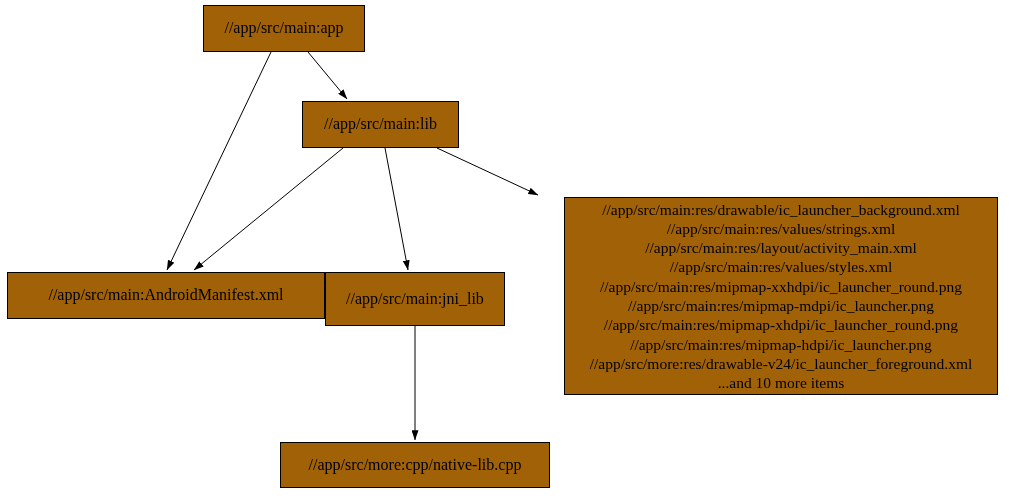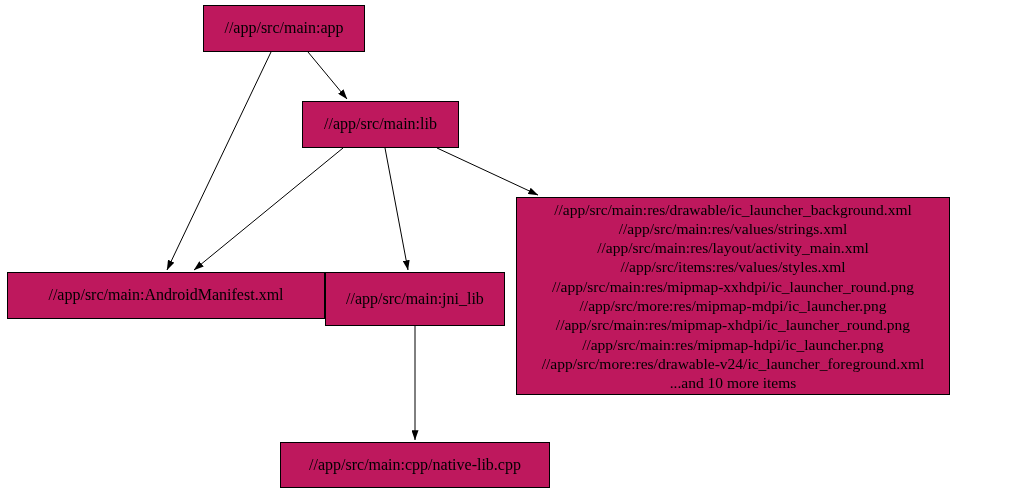--- a/index.html
+++ b/index.html
@@ -20,40 +20,40 @@
     position: absolute;
     left: 0;
     top: 0;
     width: 1018px;
     height: 496px;
   }
   .node {
     position: absolute;
     box-sizing: border-box;
     border: 1px solid #000000;
-    background: #be185d;
+    background: #a16207;
     display: flex;
     align-items: center;
     justify-content: center;
     text-align: right;
     font-size: 16px;
     line-height: 1.15;
     white-space: nowrap;
   }
   .node.multi {
     flex-direction: column;
     font-size: 15.5px;
     line-height: 19.3px;
     justify-content: center;
   }
   .node-app      { left: 203px; top: 5px;   width: 162px; height: 47px; }
   .node-lib      { left: 302px; top: 101px; width: 157px; height: 47px; }
   .node-manifest { left: 7px;   top: 272px; width: 318px; height: 47px; }
   .node-jni-lib  { left: 325px; top: 272px; width: 180px; height: 54px; }
-  .node-res      { left: 516px; top: 197px; width: 434px; height: 198px; }
+  .node-res      { left: 564px; top: 197px; width: 434px; height: 198px; }
   .node-native   { left: 280px; top: 442px; width: 270px; height: 46px; }
 </style>
 </head>
 <body>
 
 <div class="canvas">
 
   <svg class="edges-layer" width="1018" height="496" viewBox="0 0 1018 496">
     <defs>
       <marker id="arrow" viewBox="0 0 10 7" refX="9.7" refY="3.5" markerWidth="10" markerHeight="7" orient="auto">
@@ -81,26 +81,26 @@
   </div>
 
   <div class="node node-jni-lib">
     <span>//app/src/main:jni_lib</span>
   </div>
 
   <div class="node multi node-res">
     <div>//app/src/main:res/drawable/ic_launcher_background.xml</div>
     <div>//app/src/main:res/values/strings.xml</div>
     <div>//app/src/main:res/layout/activity_main.xml</div>
-    <div>//app/src/items:res/values/styles.xml</div>
+    <div>//app/src/main:res/values/styles.xml</div>
     <div>//app/src/main:res/mipmap-xxhdpi/ic_launcher_round.png</div>
-    <div>//app/src/more:res/mipmap-mdpi/ic_launcher.png</div>
+    <div>//app/src/main:res/mipmap-mdpi/ic_launcher.png</div>
     <div>//app/src/main:res/mipmap-xhdpi/ic_launcher_round.png</div>
     <div>//app/src/main:res/mipmap-hdpi/ic_launcher.png</div>
     <div>//app/src/more:res/drawable-v24/ic_launcher_foreground.xml</div>
     <div>...and 10 more items</div>
   </div>
 
   <div class="node node-native">
-    <span>//app/src/main:cpp/native-lib.cpp</span>
+    <span>//app/src/more:cpp/native-lib.cpp</span>
   </div>
 
 </div>
 
 </body></html>

